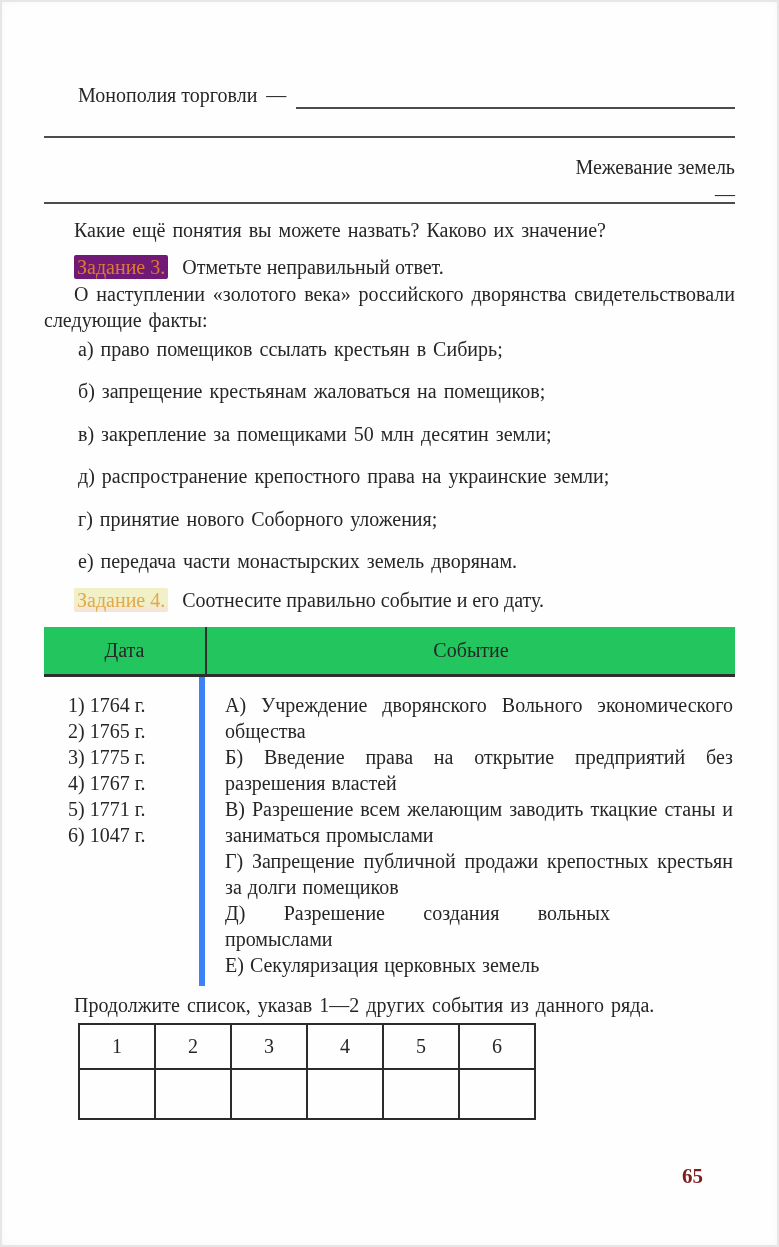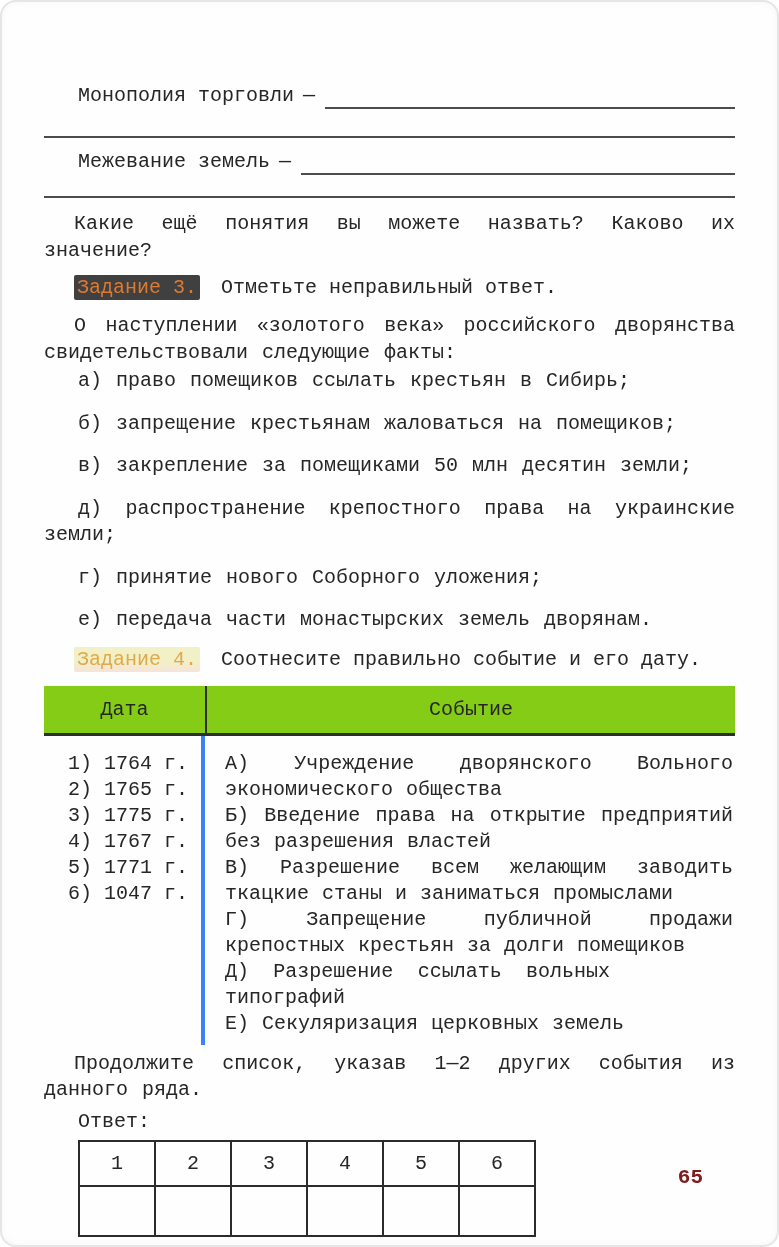--- a/index.html
+++ b/index.html
@@ -4,24 +4,23 @@
 <style>
   html,body { margin:0; padding:0; background:#ffffff; }
   .page {
     position: relative;
     width: 779px;
     height: 1247px;
     margin: 0 auto;
     background: #fefefe;
     box-sizing: border-box;
     box-shadow: inset 0 0 0 2px #e6e6e6, inset 0 0 10px rgba(0,0,0,0.05);
-    font-family: Liberation Mono, monospace;
+    font-family: Liberation Serif, serif;
     color: #262626;
     overflow: hidden;
-    border-radius: 16px;
   }
   .content {
     position: absolute;
     left: 44px;
     right: 44px;
     top: 0;
     padding-top: 82px;
   }
   .def-row {
     display: flex;
@@ -37,21 +36,21 @@
     flex: 1;
     margin-left: 10px;
     height: 22px;
     border-bottom: 2px solid #4c4c4c;
   }
   .rule-line {
     height: 0;
     border-bottom: 2px solid #4c4c4c;
   }
   .rule-1 { margin-top: 27px; }
-  .def-2 { margin-top: 10px; }
+  .def-2 { margin-top: 16px; flex-direction: column; }
   .rule-2 { margin-top: 21px; }
   .para {
     margin: 0;
     font-size: 20px;
     line-height: 26.5px;
     text-align: justify;
     text-indent: 30px;
     word-spacing: 2px;
   }
   .question { margin-top: 13px; }
@@ -61,55 +60,55 @@
     line-height: 27px;
     text-indent: 30px;
     white-space: nowrap;
   }
   .task-head-3 { margin-top: 10px; }
   .task-head-4 { margin-top: 12px; }
   .task-label {
     padding: 1px 3px;
     border-radius: 2px;
   }
-  .task-label-3 { color: #dd7a32; background: #404040; }
+  .task-label-3 { color: #dd7a32; background: #701a75; }
   .task-label-4 { color: #e0a94e; background: linear-gradient(to bottom, #f1f0c6 60%, #f7e3da 100%); }
   .task-instr { margin-left: 9px; }
-  .intro { margin-top: 12px; }
+  .intro { margin-top: 0; }
   .option {
     margin: 2px 0 0 0;
     font-size: 20px;
     line-height: 26.5px;
     text-align: justify;
     text-indent: 34px;
     word-spacing: 2px;
   }
   .option + .option { margin-top: 16px; }
   .match-table { margin-top: 13px; }
   .mt-header {
     display: flex;
-    background: #84cc16;
+    background: #22c55e;
     height: 47px;
     border-bottom: 3px solid #2e2e2e;
     font-size: 20px;
   }
   .mt-header .mt-col1 {
     width: 161px;
     border-right: 2px solid #2e2e2e;
     display: flex; align-items: center; justify-content: center;
   }
   .mt-header .mt-col2 {
     flex: 1;
     display: flex; align-items: center; justify-content: center;
   }
   .mt-body { display: flex; }
   .mt-body .mt-col1 {
     width: 161px;
     box-sizing: border-box;
-    border-right: 4px solid #3b82f6;
+    border-right: 6px solid #3b82f6;
     padding: 15px 0 8px 24px;
   }
   .date-line { font-size: 20px; line-height: 26px; white-space: nowrap; }
   .mt-body .mt-col2 {
     flex: 1;
     padding: 15px 2px 8px 20px;
   }
   .event-item {
     margin: 0;
     font-size: 20px;
@@ -199,28 +198,27 @@
           <div class="date-line">3) 1775 г.</div>
           <div class="date-line">4) 1767 г.</div>
           <div class="date-line">5) 1771 г.</div>
           <div class="date-line">6) 1047 г.</div>
         </div>
         <div class="mt-col2">
           <p class="event-item">А) Учреждение дворянского Вольного экономического общества</p>
           <p class="event-item">Б) Введение права на открытие предприятий без разрешения властей</p>
           <p class="event-item">В) Разрешение всем желающим заводить ткацкие станы и заниматься промыслами</p>
           <p class="event-item">Г) Запрещение публичной продажи крепостных крестьян за долги помещиков</p>
-          <p class="event-item">Д) Разрешение ссылать вольных типографий</p>
+          <p class="event-item">Д) Разрешение создания вольных промыслами</p>
           <p class="event-item">Е) Секуляризация церковных земель</p>
         </div>
       </div>
     </div>
 
     <p class="para continue-para">Продолжите список, указав 1—2 других события из данного ряда.</p>
-    <p class="answer-label">Ответ:</p>
 
     <table class="answer-table">
       <tbody>
           <tr class="head-row">
         <td>1</td>
         <td>2</td>
         <td>3</td>
         <td>4</td>
         <td>5</td>
         <td>6</td>

